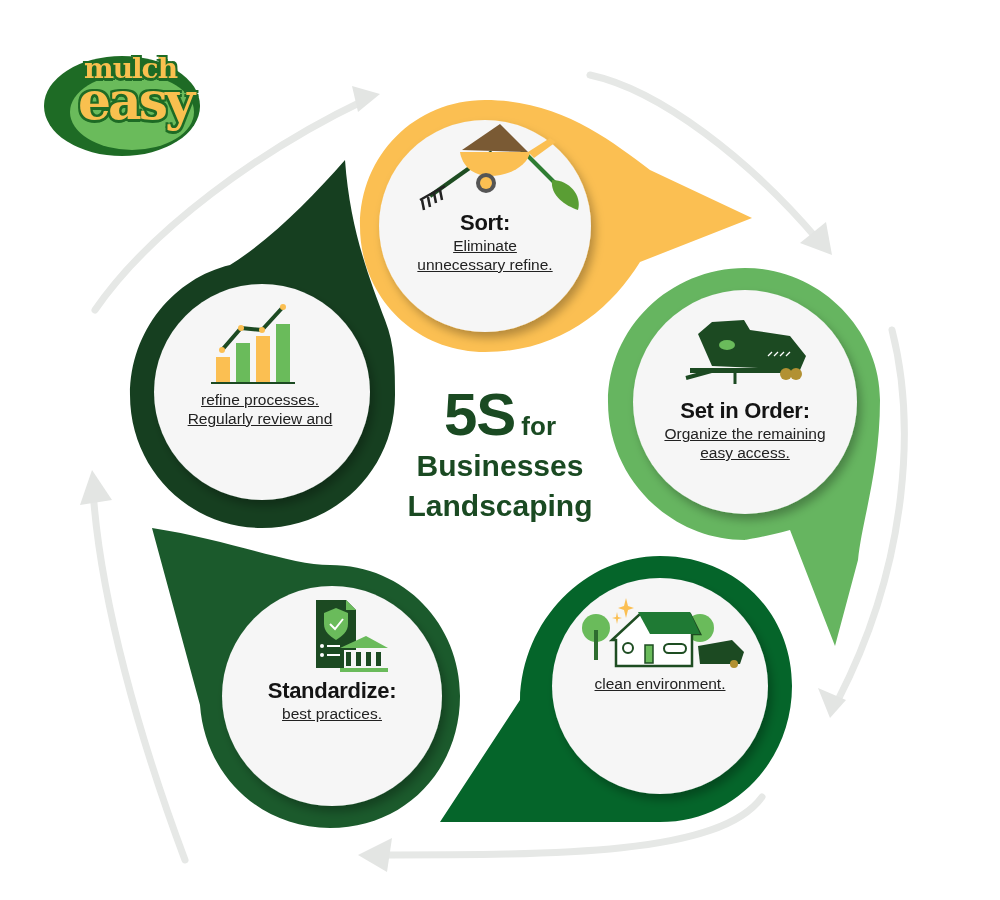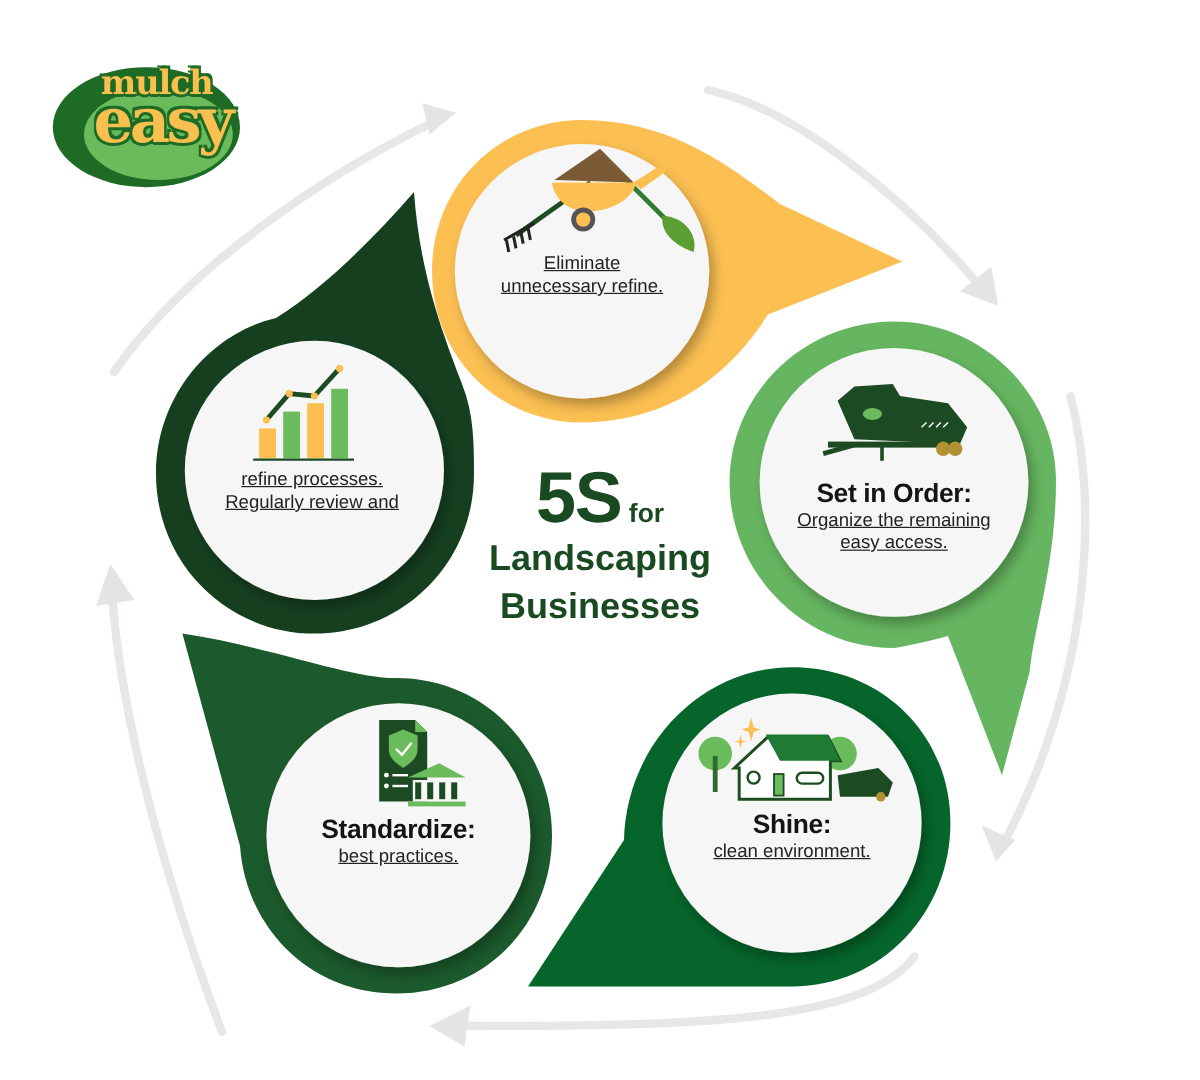--- a/index.html
+++ b/index.html
@@ -5,21 +5,21 @@
   html, body { margin: 0; padding: 0; background: #ffffff; }
   body { width: 1000px; height: 900px; position: relative; overflow: hidden;
          font-family: "Liberation Sans", "DejaVu Sans", sans-serif; }
   #canvas { position: absolute; left: 0; top: 0; width: 1000px; height: 900px; }
   .label { position: absolute; text-align: center; color: #111; }
   .step-title { font-weight: 700; font-size: 22px; letter-spacing: -0.3px; display: block; line-height: 26px; color: #141414; }
   .step-desc { font-size: 15.5px; line-height: 19px; display: block; color: #222; text-decoration: underline; }
   .center-title { position: absolute; left: 380px; top: 384px; width: 240px; text-align: center;
                   color: #1a4a22; font-weight: 700; }
   .big5s { font-size: 60px; line-height: 62px; letter-spacing: -1px; }
-  .for { font-size: 22px; margin-left: 6px; text-align: center; }
+  .for { font-size: 26px; margin-left: 6px; text-align: center; }
   .line2 { font-size: 30px; line-height: 40px; display: block; }
   .logo { position: absolute; left: 40px; top: 48px; width: 210px; height: 110px; }
   .logo-text { position: absolute; font-family: "DejaVu Serif", serif; font-weight: 700; color: #f9c04f;
                text-shadow: -2px -2px 0 #1e6b25, 2px -2px 0 #1e6b25, -2px 2px 0 #1e6b25, 2px 2px 0 #1e6b25, 0 3px 0 #1e6b25; }
   .logo-t1 { left: 44px; top: 4px; font-size: 28px; letter-spacing: -1px; }
   .logo-t2 { left: 38px; top: 22px; font-size: 52px; letter-spacing: -3px; }
 </style>
 </head>
 <body>
 
@@ -159,37 +159,37 @@
     <ellipse cx="92" cy="64" rx="62" ry="38" fill="#6abb5b"></ellipse>
   </svg>
   <span class="logo-text logo-t1">mulch</span>
   <span class="logo-text logo-t2">easy</span>
 </div>
 
 <div class="center-title">
   <div>
     <span class="big5s">5S</span><span class="for">for</span>
   </div>
+  <span class="line2">Businesses</span>
   <span class="line2">Landscaping</span>
-  <span class="line2">Businesses</span>
 </div>
 
 <div class="label" style="left:395px; top:210px; width:180px;">
+  <span class="step-title">Sort:</span>
   <span class="step-desc">Eliminate</span>
   <span class="step-desc">unnecessary refine.</span>
 </div>
 
 <div class="label" style="left:640px; top:398px; width:210px;">
   <span class="step-title">Set in Order:</span>
   <span class="step-desc">Organize the remaining</span>
   <span class="step-desc">easy access.</span>
 </div>
 
 <div class="label" style="left:565px; top:674px; width:190px;">
-  <span class="step-title">Shine:</span>
   <span class="step-desc">clean environment.</span>
 </div>
 
 <div class="label" style="left:237px; top:678px; width:190px;">
   <span class="step-title">Standardize:</span>
   <span class="step-desc">best practices.</span>
 </div>
 
 <div class="label" style="left:160px; top:390px; width:200px;">
   <span class="step-desc">refine processes.</span>

